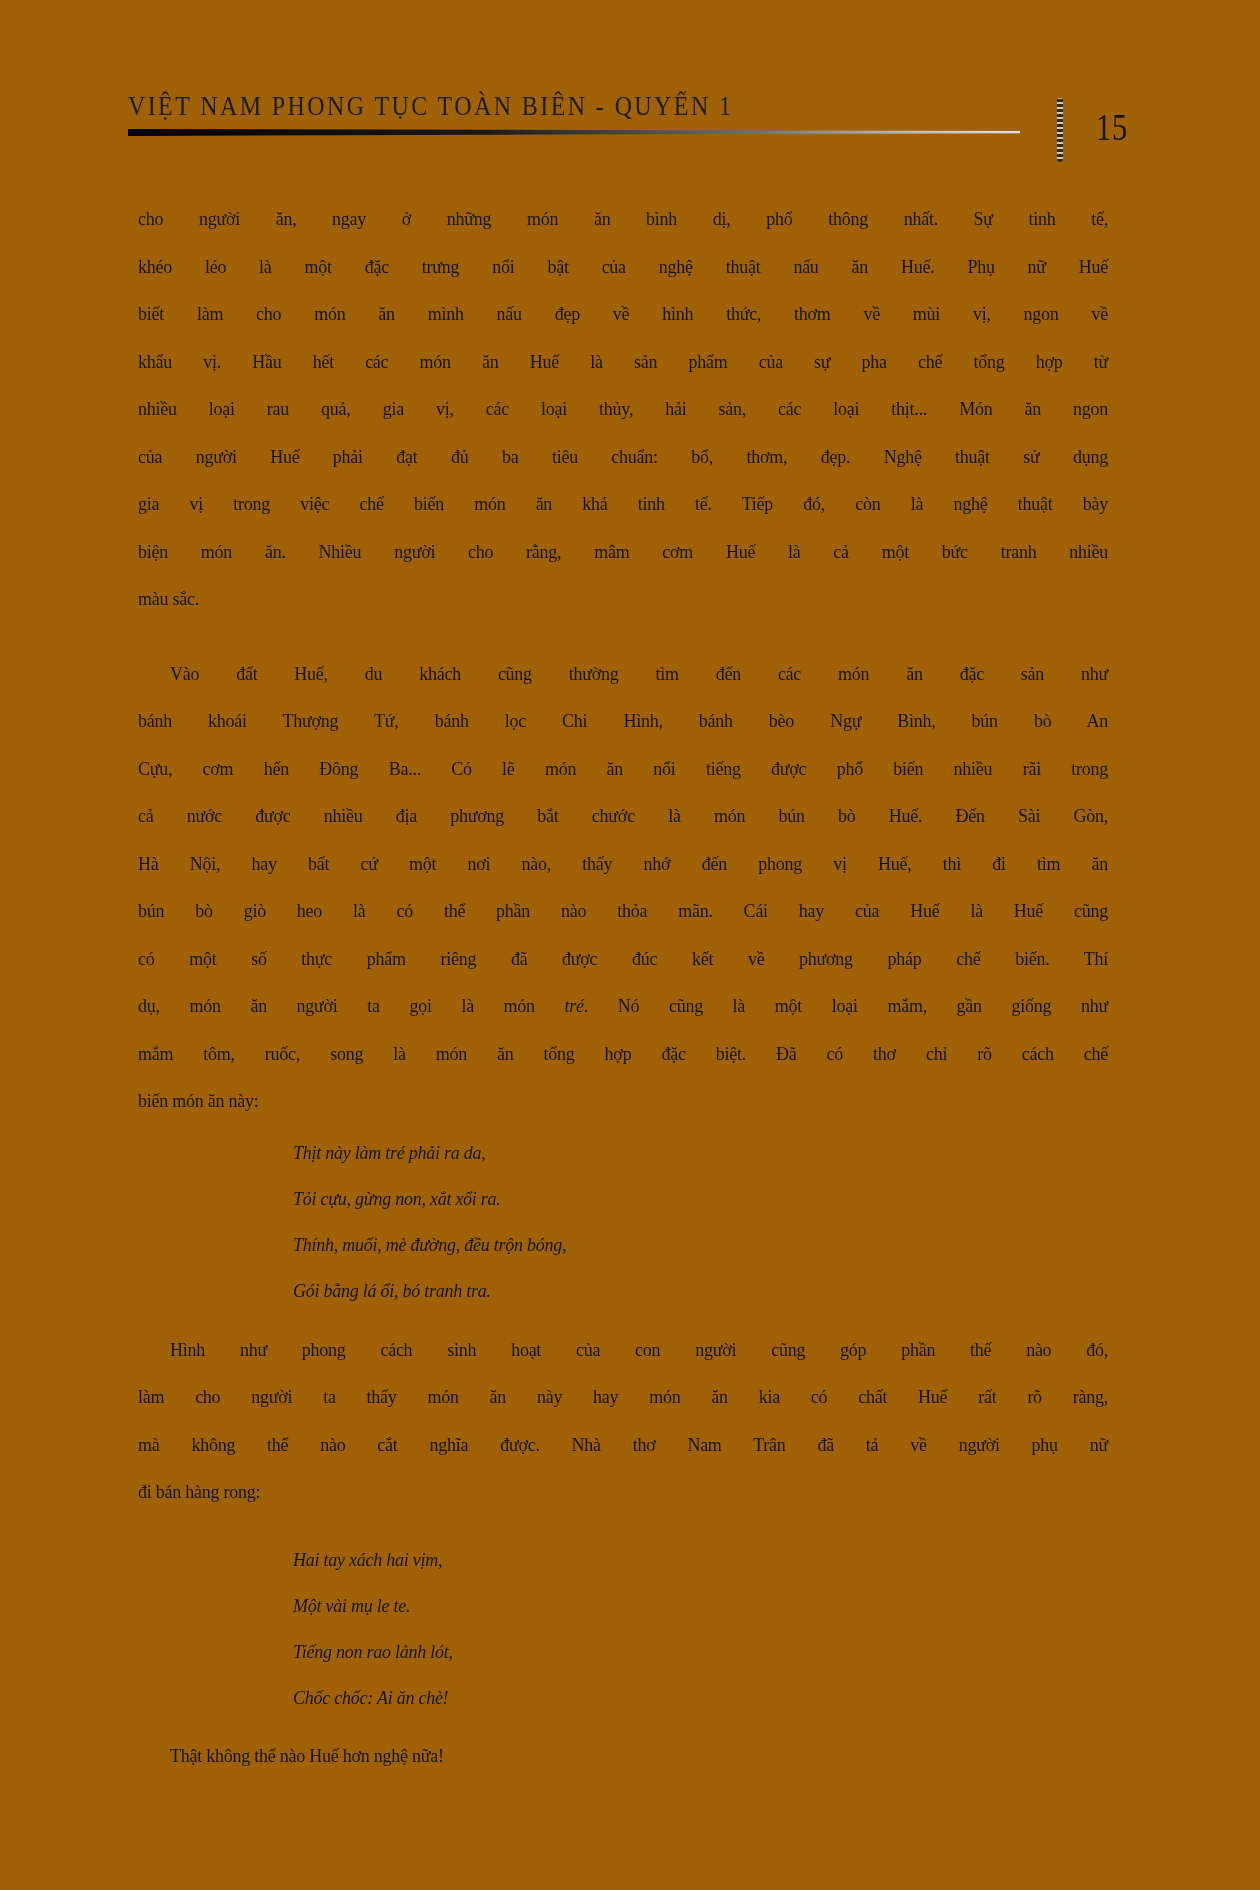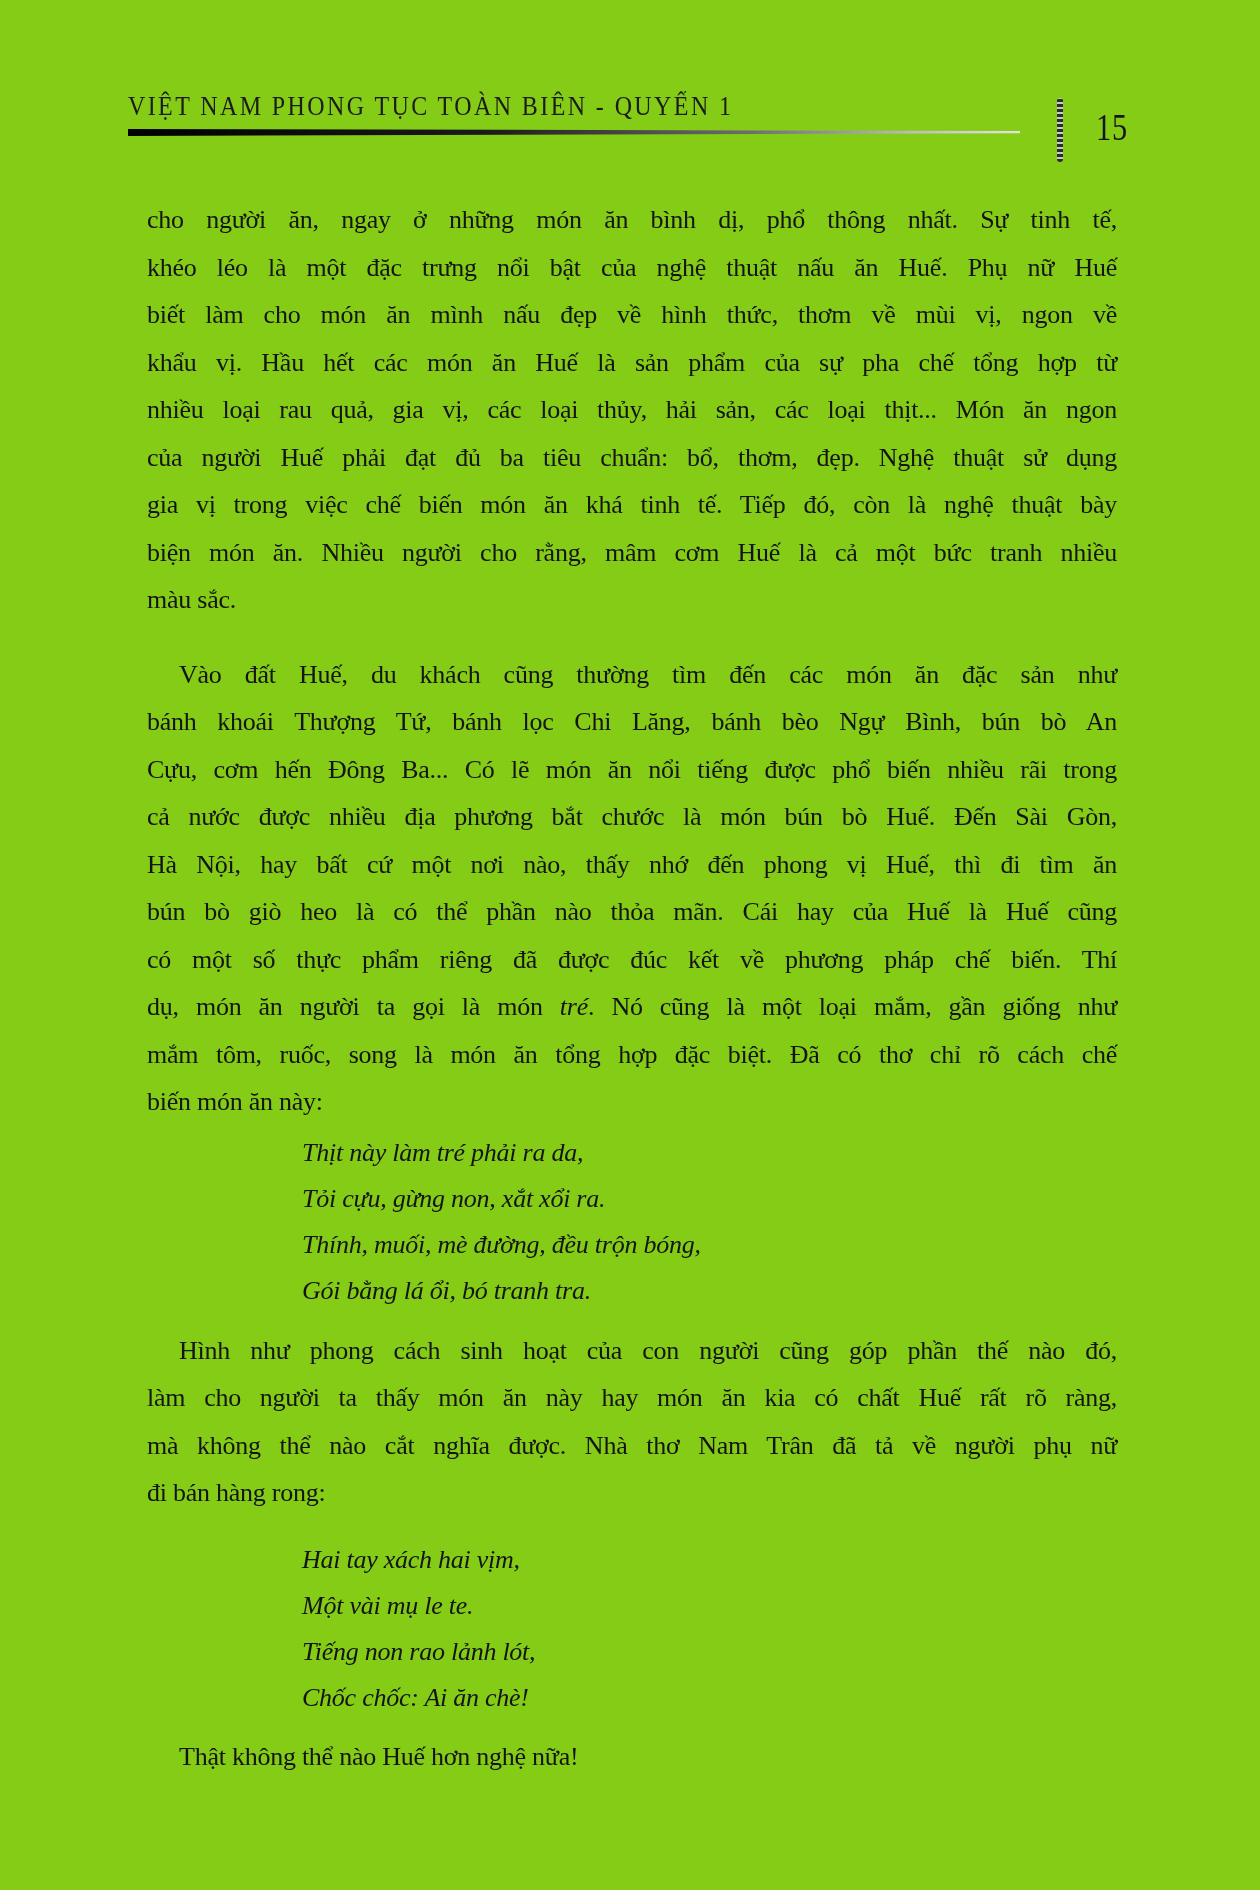--- a/index.html
+++ b/index.html
@@ -4,21 +4,21 @@
 <style>
   html, body {
     margin: 0;
     padding: 0;
     background: #ffffff;
   }
   .page {
     position: relative;
     width: 1260px;
     height: 1890px;
-    background: #84cc16;
+    background: #a16207;
     overflow: hidden;
     font-family: "Liberation Serif", "DejaVu Serif", serif;
     color: #141414;
   }
 
   
   .header {
     position: absolute;
     top: 92px;
     left: 128px;
@@ -60,23 +60,23 @@
     color: #161616;
     transform: scaleX(0.82);
     transform-origin: left top;
     letter-spacing: 1px;
   }
 
   
   .body-text {
     position: absolute;
     top: 196px;
-    left: 147px;
+    left: 138px;
     width: 970px;
-    font-size: 26px;
+    font-size: 18px;
     letter-spacing: -0.25px;
   }
   .para .line {
     line-height: 47.5px;
     text-align: justify;
     text-align-last: justify;
     white-space: normal;
   }
   .para .line.last {
     text-align-last: left;
@@ -121,21 +121,21 @@
         <div class="line">khẩu vị. Hầu hết các món ăn Huế là sản phẩm của sự pha chế tổng hợp từ</div>
         <div class="line">nhiều loại rau quả, gia vị, các loại thủy, hải sản, các loại thịt... Món ăn ngon</div>
         <div class="line">của người Huế phải đạt đủ ba tiêu chuẩn: bổ, thơm, đẹp. Nghệ thuật sử dụng</div>
         <div class="line">gia vị trong việc chế biến món ăn khá tinh tế. Tiếp đó, còn là nghệ thuật bày</div>
         <div class="line">biện món ăn. Nhiều người cho rằng, mâm cơm Huế là cả một bức tranh nhiều</div>
         <div class="line last">màu sắc.</div>
       </div>
 
     <div class="para para-2 indent-first">
         <div class="line indent">Vào đất Huế, du khách cũng thường tìm đến các món ăn đặc sản như</div>
-        <div class="line">bánh khoái Thượng Tứ, bánh lọc Chi Lăng, bánh bèo Ngự Bình, bún bò An</div>
+        <div class="line">bánh khoái Thượng Tứ, bánh lọc Chi Hình, bánh bèo Ngự Bình, bún bò An</div>
         <div class="line">Cựu, cơm hến Đông Ba... Có lẽ món ăn nổi tiếng được phổ biến nhiều rãi trong</div>
         <div class="line">cả nước được nhiều địa phương bắt chước là món bún bò Huế. Đến Sài Gòn,</div>
         <div class="line">Hà Nội, hay bất cứ một nơi nào, thấy nhớ đến phong vị Huế, thì đi tìm ăn</div>
         <div class="line">bún bò giò heo là có thể phần nào thỏa mãn. Cái hay của Huế là Huế cũng</div>
         <div class="line">có một số thực phẩm riêng đã được đúc kết về phương pháp chế biến. Thí</div>
         <div class="line"><span>dụ, món ăn người ta gọi là món </span><span class="it">tré</span><span>. Nó cũng là một loại mắm, gần giống như</span></div>
         <div class="line">mắm tôm, ruốc, song là món ăn tổng hợp đặc biệt. Đã có thơ chỉ rõ cách chế</div>
         <div class="line last">biến món ăn này:</div>
       </div>
 

